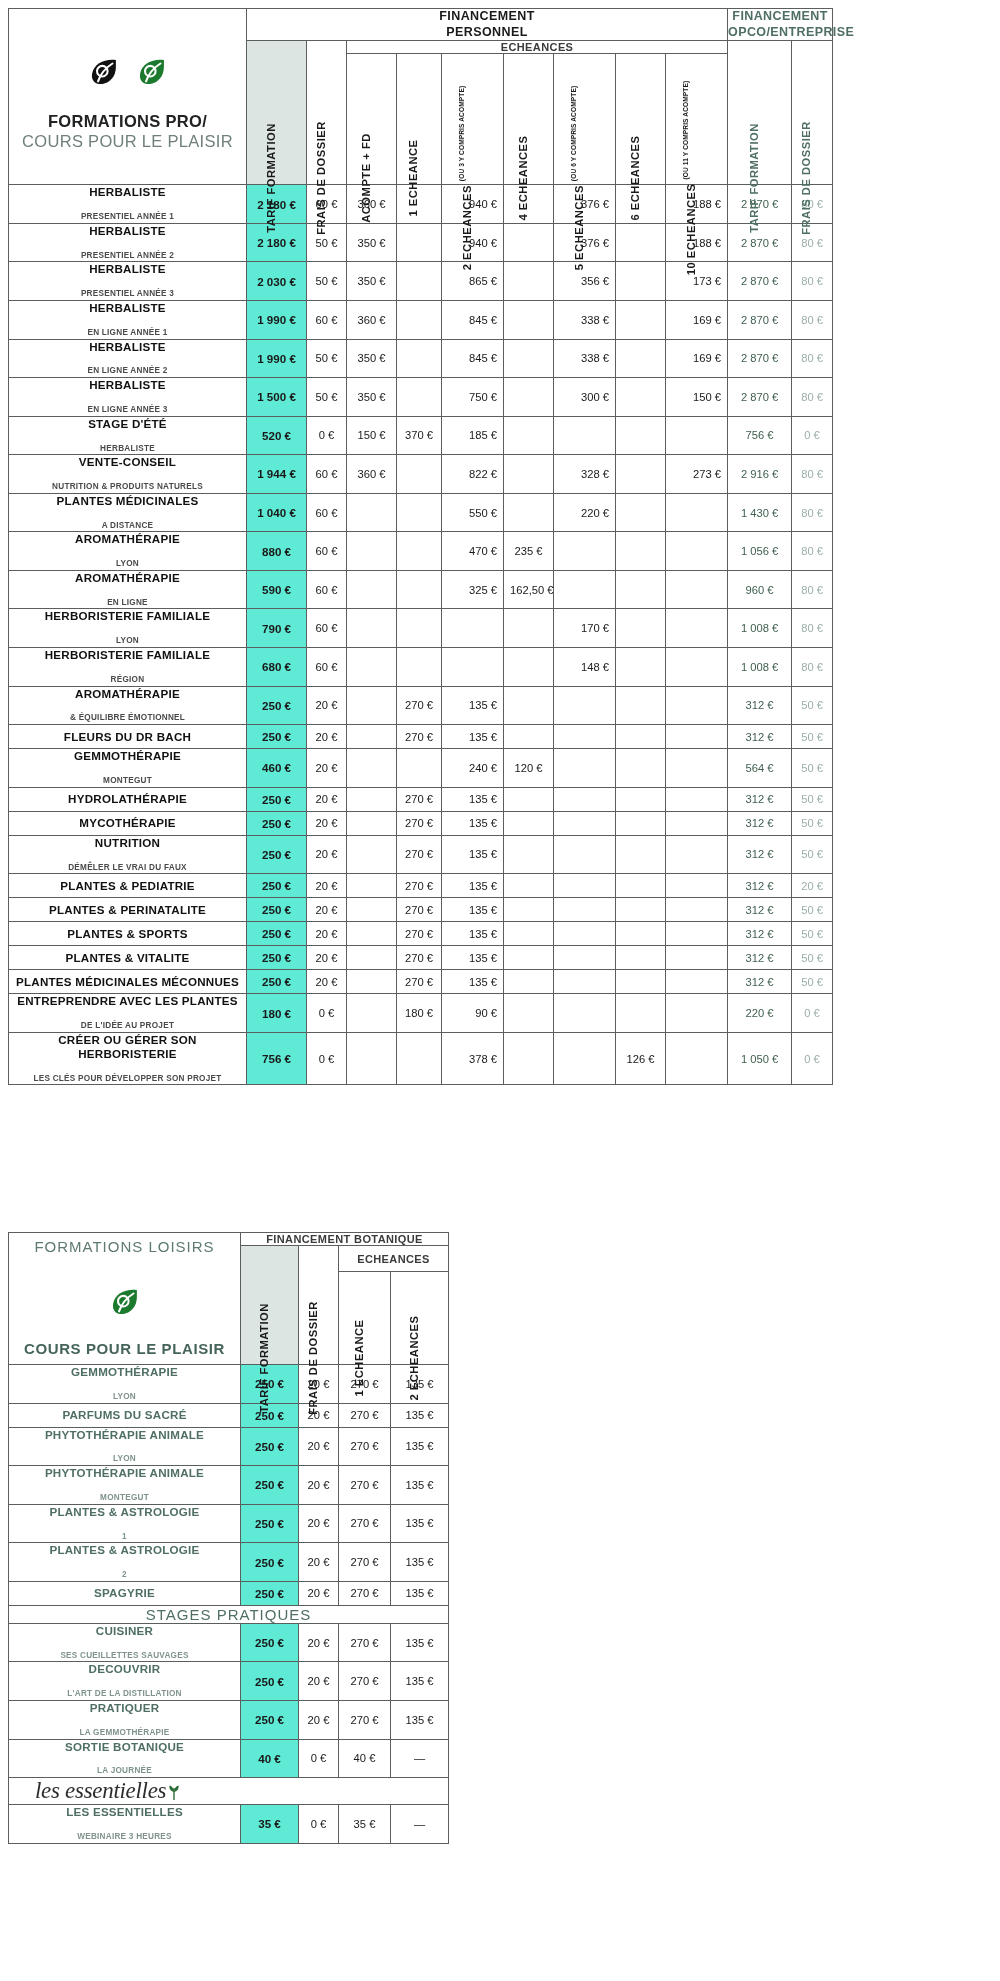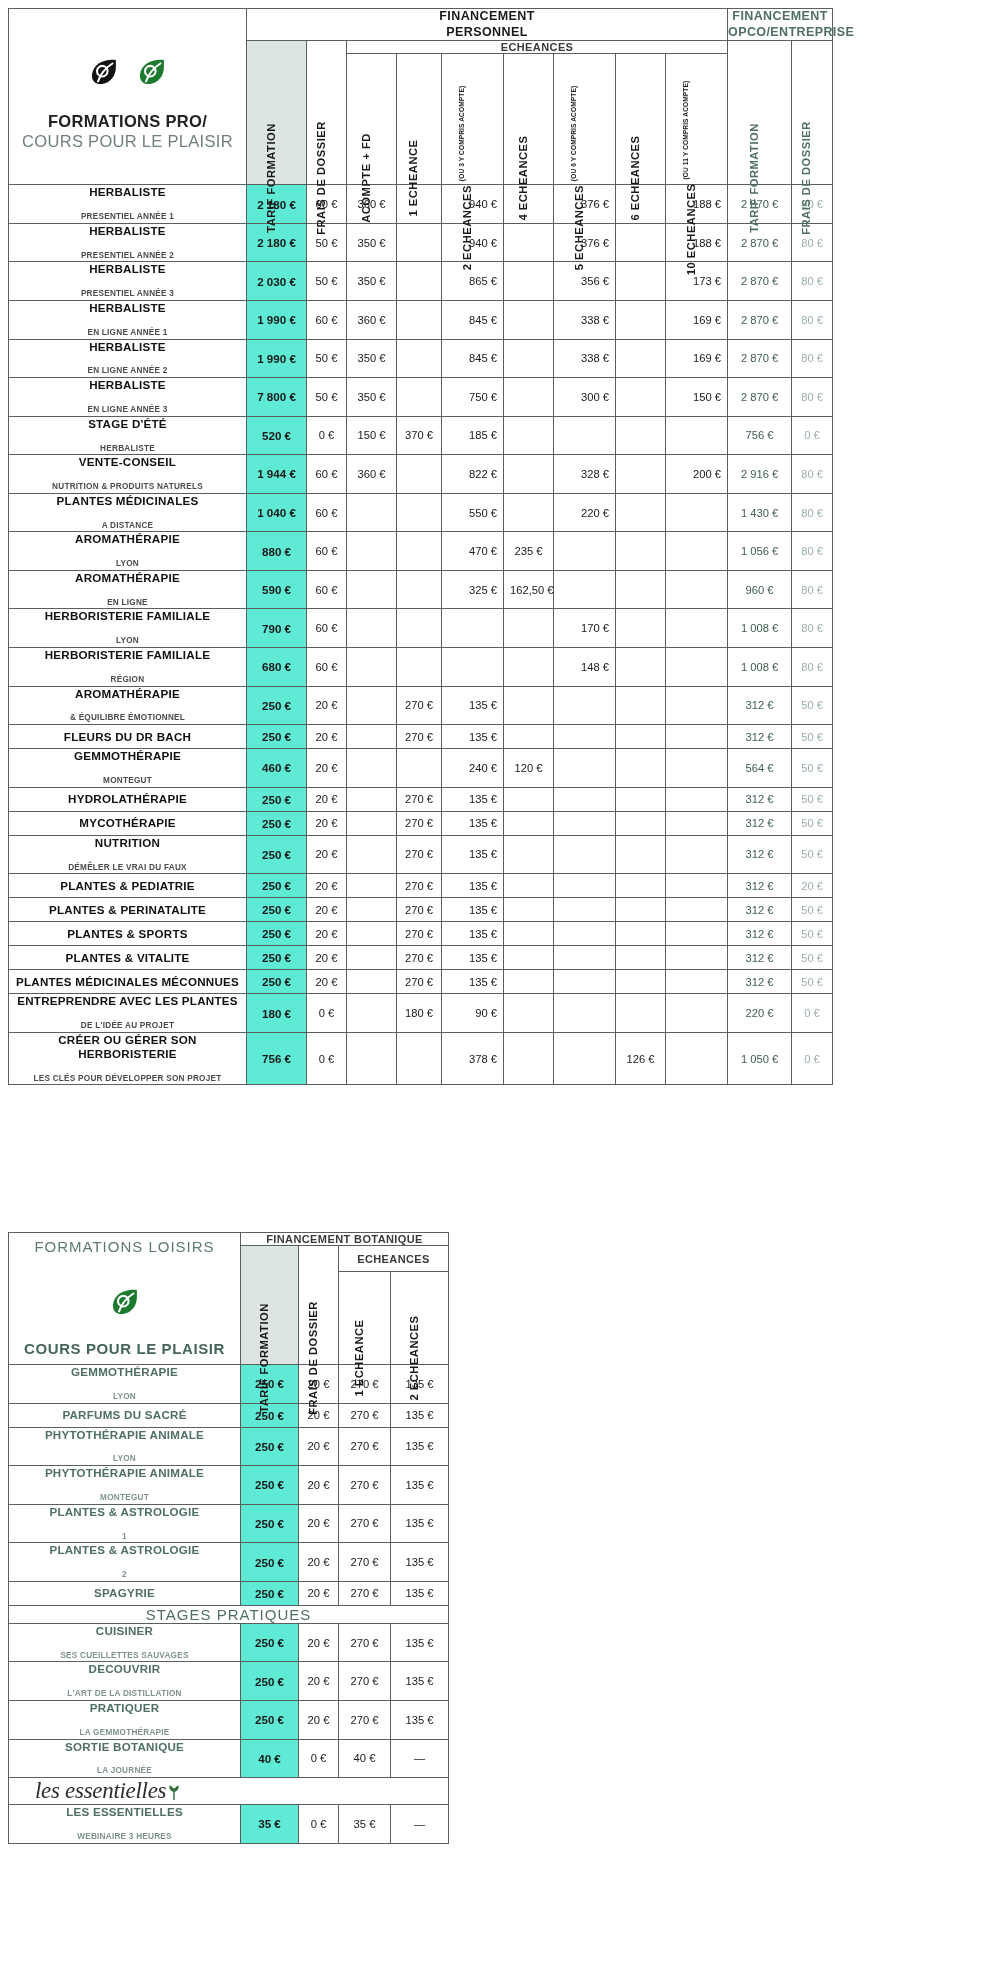--- a/index.html
+++ b/index.html
@@ -276,21 +276,21 @@
             <td class="v c"></td>
             <td class="v">169 €</td>
             <td class="v op-tarif c">2 870 €</td>
             <td class="v op-frais c">80 €</td>
           </tr>
           <tr>
             <td class="rowname">
               <div class="rn1">HERBALISTE</div>
               <div class="rn2">EN LIGNE ANNÉE 3</div>
             </td>
-            <td class="v tarif c">7 800 €</td>
+            <td class="v tarif c">1 500 €</td>
             <td class="v c">50 €</td>
             <td class="v c">350 €</td>
             <td class="v c"></td>
             <td class="v">750 €</td>
             <td class="v c"></td>
             <td class="v">300 €</td>
             <td class="v c"></td>
             <td class="v">150 €</td>
             <td class="v op-tarif c">2 870 €</td>
             <td class="v op-frais c">80 €</td>
@@ -318,21 +318,21 @@
               <div class="rn2">NUTRITION &amp; PRODUITS NATURELS</div>
             </td>
             <td class="v tarif c">1 944 €</td>
             <td class="v c">60 €</td>
             <td class="v c">360 €</td>
             <td class="v c"></td>
             <td class="v">822 €</td>
             <td class="v c"></td>
             <td class="v">328 €</td>
             <td class="v c"></td>
-            <td class="v">200 €</td>
+            <td class="v">273 €</td>
             <td class="v op-tarif c">2 916 €</td>
             <td class="v op-frais c">80 €</td>
           </tr>
           <tr>
             <td class="rowname">
               <div class="rn1">PLANTES MÉDICINALES</div>
               <div class="rn2">A DISTANCE</div>
             </td>
             <td class="v tarif c">1 040 €</td>
             <td class="v c">60 €</td>

